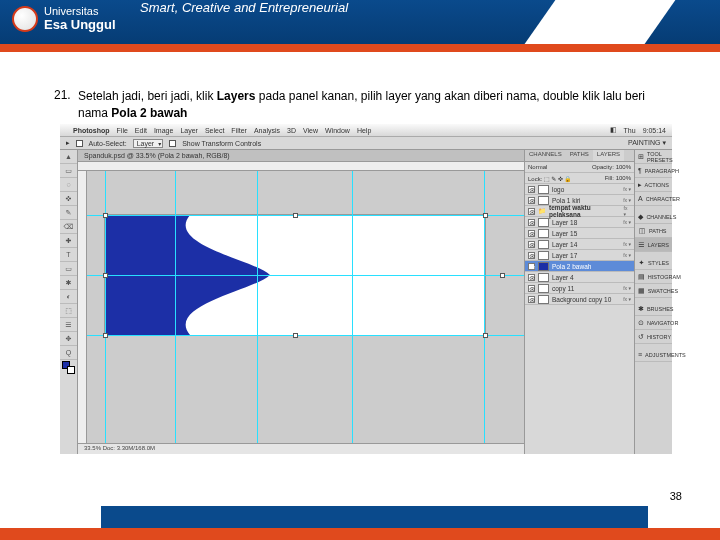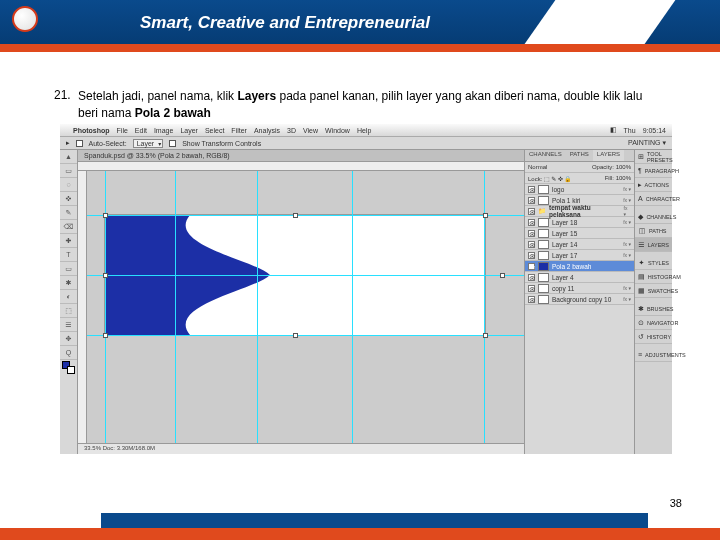--- a/index.html
+++ b/index.html
@@ -3,21 +3,21 @@
 <meta charset="utf-8">
 <style>
   * { margin:0; padding:0; box-sizing:border-box; }
   body { width:720px; height:540px; font-family:Arial,Helvetica,sans-serif; background:#fff; overflow:hidden; }
   
   .top-band { position:relative; height:44px; background:linear-gradient(#0a4a8c,#063c74); }
   .logo-wrap { position:absolute; left:12px; top:6px; display:flex; align-items:center; gap:6px; }
   .logo-mark { width:26px; height:26px; border-radius:50%; background:radial-gradient(circle at 35% 35%,#fff,#e0e0e0); border:2px solid #d43a1a; }
   .logo-text { color:#fff; font-size:11px; line-height:1.05; }
   .logo-text .brand { font-weight:bold; font-size:13px; }
-  .tagline { position:absolute; left:140px; top:13px; color:#fff; font-style:italic; font-weight:bold; font-size:17px; }
+  .tagline { position:absolute; left:140px; top:0; color:#fff; font-style:italic; font-weight:normal; font-size:13px; }
   .diag { position:absolute; top:0; right:60px; width:120px; height:44px; background:#fff; transform:skewX(-35deg); }
   .orange-bar { height:8px; background:#e04a1d; }
   
   .instr-num { position:absolute; left:54px; top:88px; font-size:12px; }
   .instr { position:absolute; left:78px; top:88px; width:580px; font-size:12px; line-height:1.45; color:#000; }
   .instr b { font-weight:bold; }
   
   .shot { position:absolute; left:60px; top:124px; width:612px; height:330px; background:#c9c9c9; font-size:7px; color:#333; }
   .mac-menubar { height:13px; background:linear-gradient(#fafafa,#d8d8d8); display:flex; align-items:center; padding:0 6px; gap:7px; border-bottom:1px solid #aaa; }
   .mac-menubar .spacer { flex:1; }
@@ -57,40 +57,44 @@
   .panel-row.sel { background:#5d8bd8; color:#fff; }
   .panel-row .thumb { width:11px; height:9px; background:#fff; border:1px solid #777; }
   .panel-row .fx { margin-left:auto; font-size:5px; opacity:.7; }
   .panel-row .foldername { font-weight:bold; }
   .opacity-row { height:11px; display:flex; align-items:center; justify-content:space-between; padding:0 3px; font-size:6px; border-bottom:1px solid #bbb; }
   .icon-strip { width:38px; background:#d2d2d2; border-left:1px solid #999; display:flex; flex-direction:column; }
   .icon-strip .ic { height:14px; display:flex; align-items:center; padding:0 3px; gap:3px; font-size:5.5px; color:#333; border-bottom:1px solid #bbb; }
   .icon-strip .glyph { width:8px; text-align:center; font-size:7px; }
   
   .footer { position:absolute; bottom:0; left:0; right:0; }
-  .footband { height:27px; position:relative; }
+  .footband { height:34px; position:relative; }
   .footband .blue { position:absolute; left:14%; right:10%; top:0; height:28px; background:#0a4a8c; }
   .footband .orange2 { position:absolute; left:0; right:0; bottom:0; height:12px; background:#e04a1d; }
   .pageno { position:absolute; right:38px; top:-16px; font-size:11px; color:#000; }
 </style>
 </head>
 <body>
 
 <div class="top-band">
   <div class="logo-wrap">
     <div class="logo-mark"></div>
+    <div class="logo-text">
+      <div>Universitas</div>
+      <div class="brand">Esa Unggul</div>
+    </div>
   </div>
   <div class="tagline">Smart, Creative and Entrepreneurial</div>
   <div class="diag"></div>
 </div>
 <div class="orange-bar"></div>
 
 <div class="instr-num">21.</div>
 <div class="instr">
-  <span>Setelah jadi, panel nama, klik </span><b>Layers </b><span>pada panel kanan, pilih layer yang akan diberi nama, double klik lalu beri nama </span><b>Pola 2 bawah</b>
+  <span>Setelah jadi, beri jadi, klik </span><b>Layers </b><span>pada panel kanan, pilih layer yang akan diberi nama, double klik lalu beri nama </span><b>Pola 2 bawah</b>
 </div>
 
 <div class="shot">
 
   <div class="mac-menubar">
     <span></span>
     <b>Photoshop</b>
     <span>File</span>
     <span>Edit</span>
     <span>Image</span>

